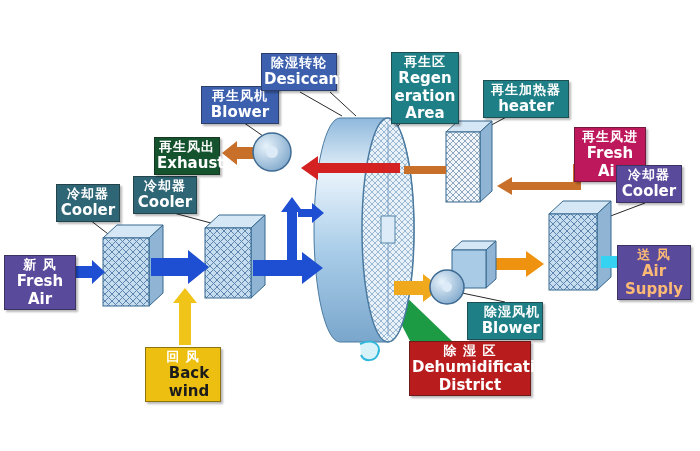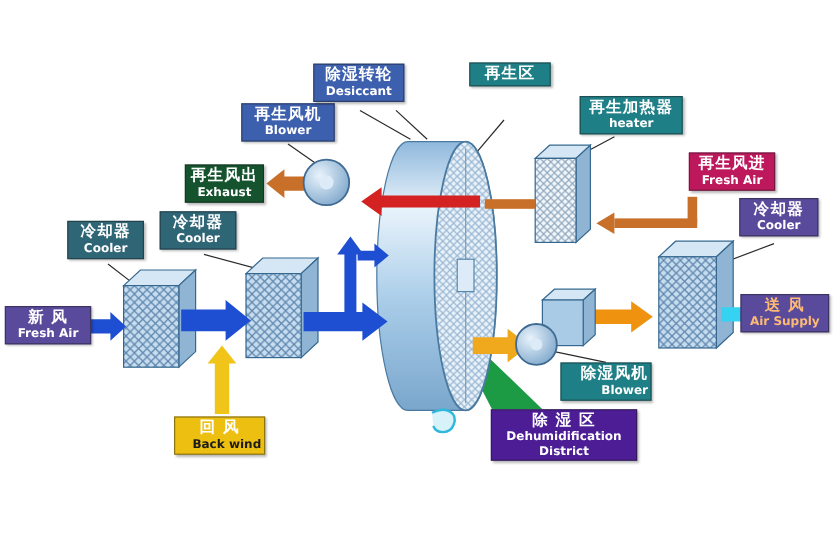--- a/index.html
+++ b/index.html
@@ -6,21 +6,21 @@
   html,body { background:#ffffff; }
   body { font-family:"DejaVu Sans","Liberation Sans",sans-serif; }
   .stage { position:relative; width:700px; height:451px; background:#ffffff; overflow:hidden; }
   .layer { position:absolute; left:0; top:0; }
   .label {
     position:absolute; text-align:center; padding:1px 2px;
     border:1px solid rgba(25,25,25,.45);
     box-shadow:1.5px 1.5px 2px rgba(0,0,0,.28);
   }
   .label .zh { font-size:13px; font-weight:bold; letter-spacing:1px; line-height:1.25; white-space:nowrap; }
-  .label .en { font-size:10px; font-weight:bold; line-height:1.15; }
+  .label .en { font-size:15px; font-weight:bold; line-height:1.15; }
   .label.wrap .en { overflow-wrap:anywhere; }
 </style>
 </head>
 <body>
 
 <div class="stage">
 
   <svg class="layer" width="700" height="451" viewBox="0 0 700 451">
     <defs>
       <pattern id="hatchCooler" width="7" height="7" patternUnits="userSpaceOnUse">
@@ -161,20 +161,21 @@
     <div class="en">Exhaust</div>
   </div>
 
   <div class="label" style="left: 261px; top: 53px; width: 76px; background: rgb(60, 95, 174); color: rgb(255, 255, 255);">
     <div class="zh">除湿转轮</div>
     <div class="en">Desiccant</div>
   </div>
 
   <div class="label wrap" style="left: 391px; top: 52px; width: 68px; background: rgb(31, 127, 134); color: rgb(255, 255, 255);">
     <div class="zh">再生区</div>
+    <div class="en">Regeneration Area</div>
   </div>
 
   <div class="label" style="left: 483px; top: 80px; width: 86px; background: rgb(31, 127, 134); color: rgb(255, 255, 255);">
     <div class="zh">再生加热器</div>
     <div class="en">heater</div>
   </div>
 
   <div class="label" style="left: 574px; top: 127px; width: 72px; background: #be185d; color: rgb(255, 255, 255);">
     <div class="zh">再生风进</div>
     <div class="en">Fresh Air</div>
@@ -193,18 +194,18 @@
   <div class="label" style="left: 467px; top: 302px; width: 76px; background: rgb(31, 127, 134); color: rgb(255, 255, 255); text-align: right;">
     <div class="zh">除湿风机</div>
     <div class="en">Blower</div>
   </div>
 
   <div class="label" style="left: 145px; top: 347px; width: 76px; background: rgb(237, 191, 16); color: rgb(255, 255, 255);">
     <div class="zh">回 风</div>
     <div class="en" style="color: rgb(28, 28, 28); margin-left: 12px;">Back wind</div>
   </div>
 
-  <div class="label" style="left: 409px; top: 341px; width: 122px; background: #4c1d95; color: rgb(255, 255, 255);">
+  <div class="label" style="left: 409px; top: 341px; width: 122px; background: #b91c1c; color: rgb(255, 255, 255);">
     <div class="zh">除 湿 区</div>
     <div class="en">Dehumidification District</div>
   </div>
 
 </div>
 
 </body></html>

